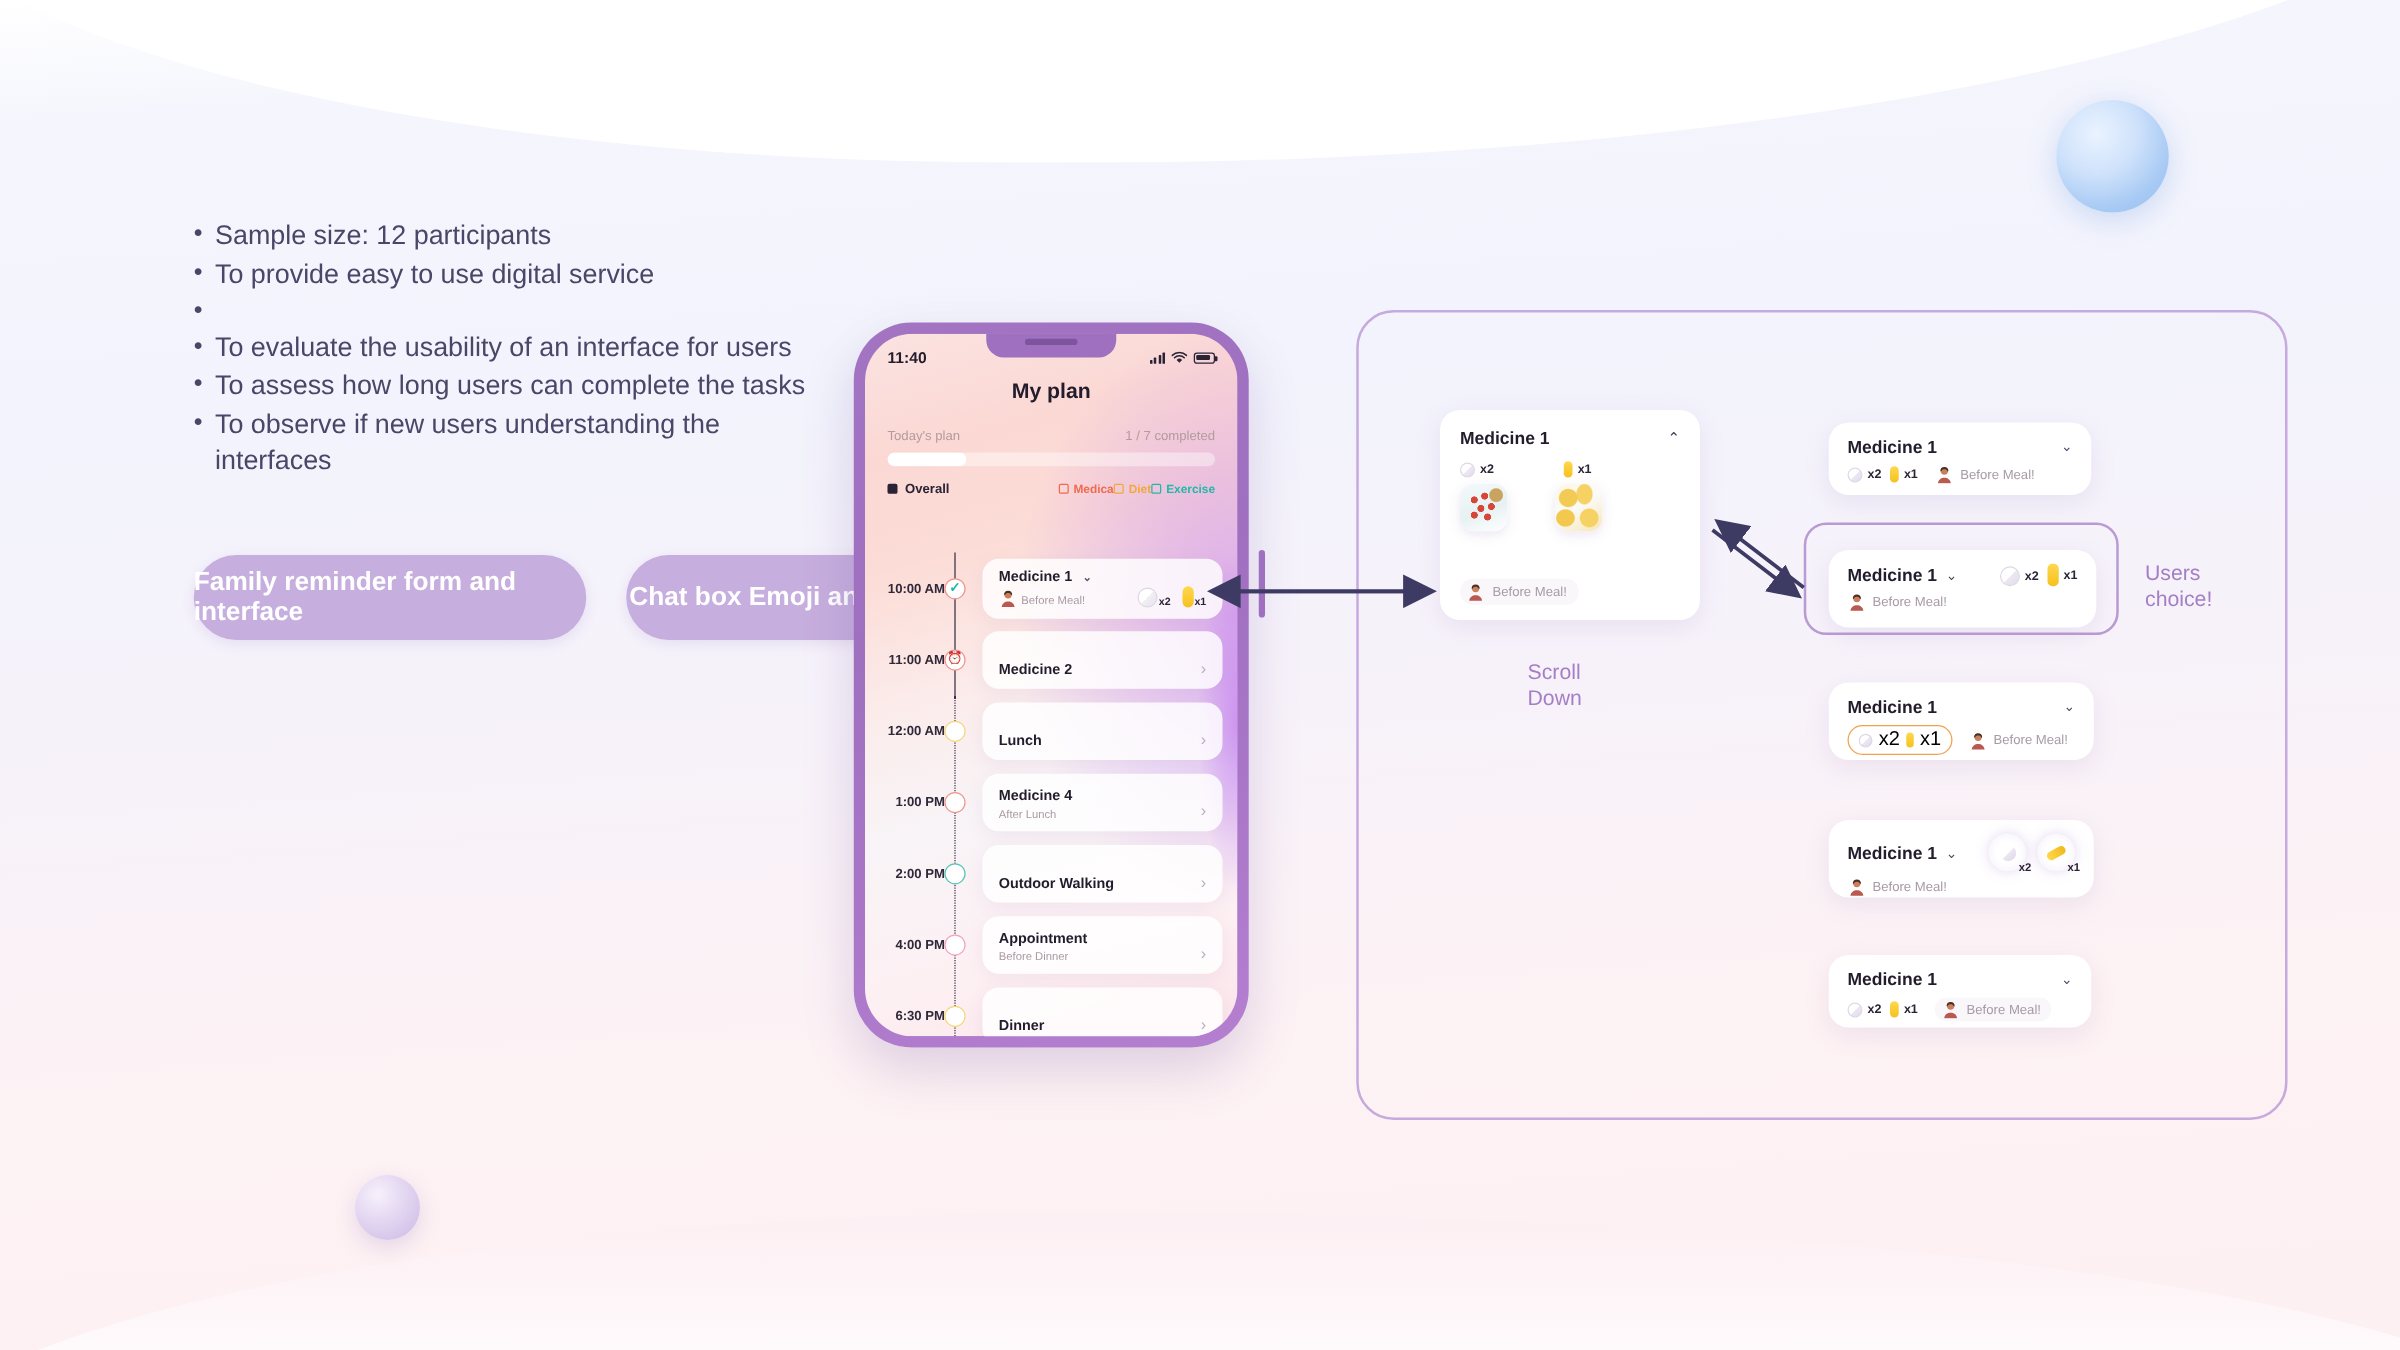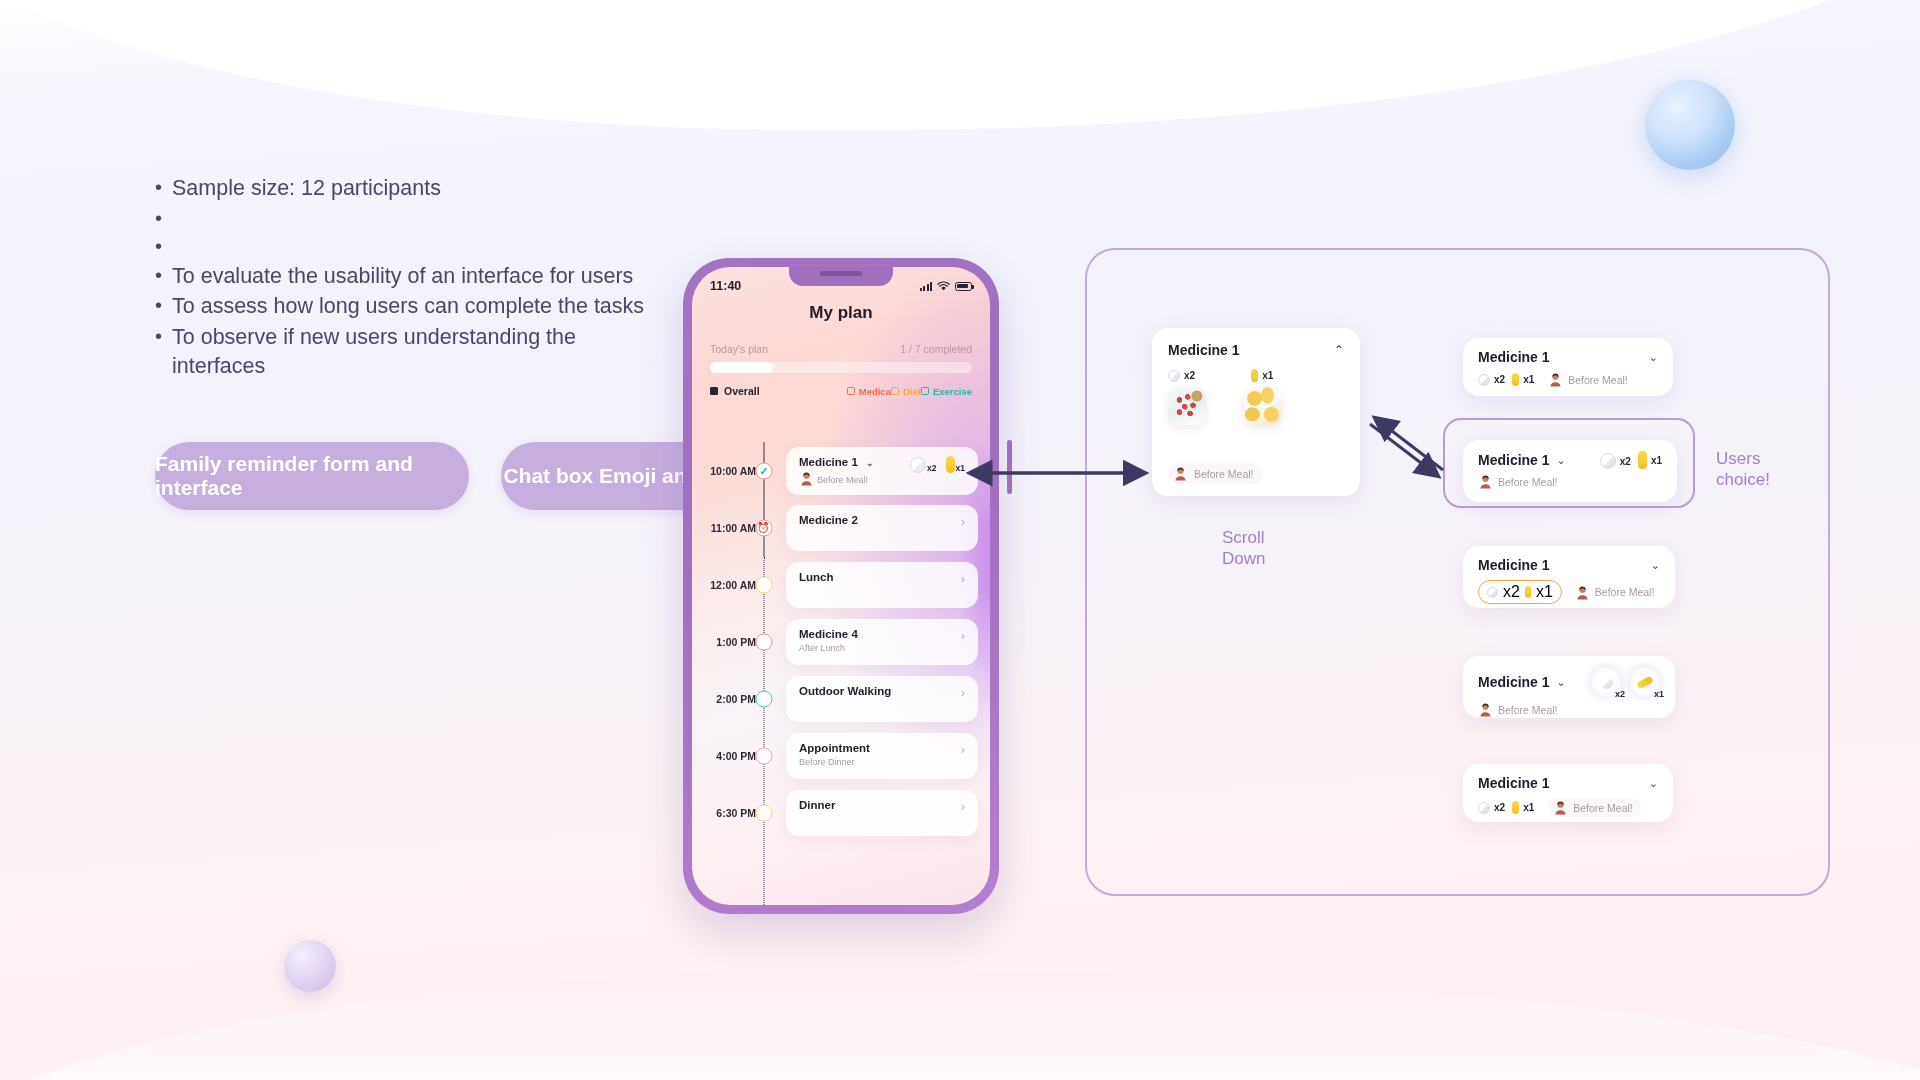--- a/index.html
+++ b/index.html
@@ -73,21 +73,21 @@
     width: 455px; height: 68px; border-radius: 34px;
     background: #c6aede;
     display: flex; align-items: center; justify-content: center;
     color: #ffffff; font-weight: 700; font-size: 21px;
     box-shadow: 0 3px 10px rgba(150,115,195,.16);
   }
 
   
   .phone {
     position: absolute; left: 683px; top: 258px;
-    width: 316px; height: 656px;
+    width: 316px; height: 580px;
     border-radius: 46px;
     background: linear-gradient(160deg,#a274c2 0%, #9f6fc0 40%, #b57fd0 100%);
     padding: 9px;
     box-shadow: 0 18px 40px rgba(120,80,160,.22);
   }
   .phone-screen {
     position: relative; width: 100%; height: 100%;
     border-radius: 38px; overflow: hidden;
     background:
       radial-gradient(130% 90% at 100% 40%, rgba(190,120,240,.55) 0%, rgba(190,120,240,0) 46%),
@@ -177,21 +177,21 @@
     width: 0; border-left: 1.6px solid #3a3048; transform: translateX(-50%);
   }
   .tl-line.dotted { border-left: 1.6px dotted #3a3048; }
 
   .tl-card {
     position: absolute; left: 94px; right: 12px; top: 50%;
     transform: translateY(-50%);
     background: rgba(255,255,255,.82);
     border-radius: 13px; padding: 9px 13px;
     min-height: 46px;
-    display: flex; align-items: flex-start; justify-content: space-between;
+    display: flex; align-items: flex-end; justify-content: space-between;
     box-shadow: 0 4px 14px rgba(160,120,180,.10);
   }
   .tl-card .t-main { font-size: 11.5px; font-weight: 700; color: #221c2c; }
   .tl-card .t-sub { font-size: 9px; color: #a89aa4; margin-top: 3px; }
   .chev-r { color: #b9aec2; font-size: 13px; }
   .chev-d { color: #5c5470; font-size: 9px; margin-left: 5px; }
 
   .dose-row { display: flex; align-items: flex-end; gap: 9px; }
   .dose { display: flex; align-items: flex-end; gap: 1px; }
   .dose .qty { font-size: 8.5px; font-weight: 700; color: #2a2335; }
@@ -318,20 +318,21 @@
 <div class="left-col">
 
 
   <div class="bullets">
     <div class="bullet">
         <span class="dot">•</span>
         <span>Sample size: 12 participants</span>
       </div>
     <div class="bullet">
         <span class="dot">•</span>
+        <span>To provide easy to use digital service</span>
       </div>
     <div class="bullet">
         <span class="dot">•</span>
       </div>
     <div class="bullet">
         <span class="dot">•</span>
         <span>To evaluate the usability of an interface for users</span>
       </div>
     <div class="bullet">
         <span class="dot">•</span>

